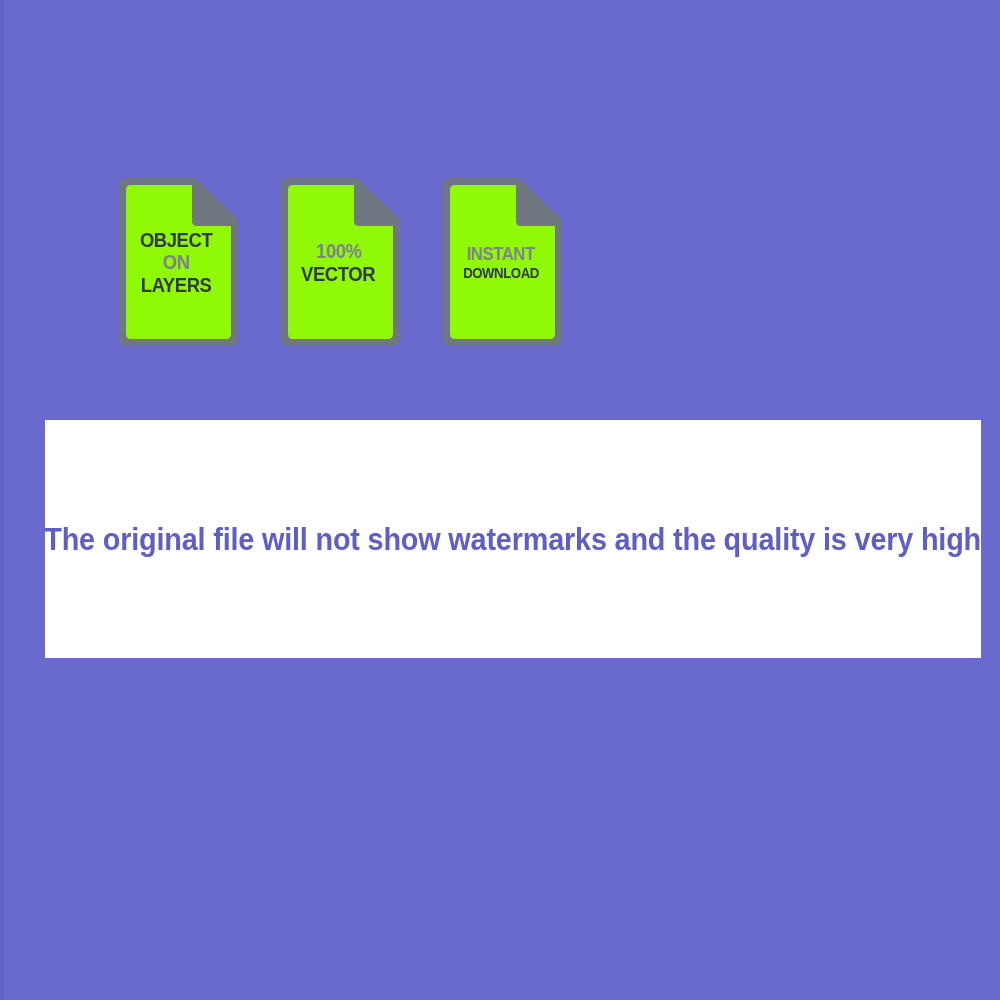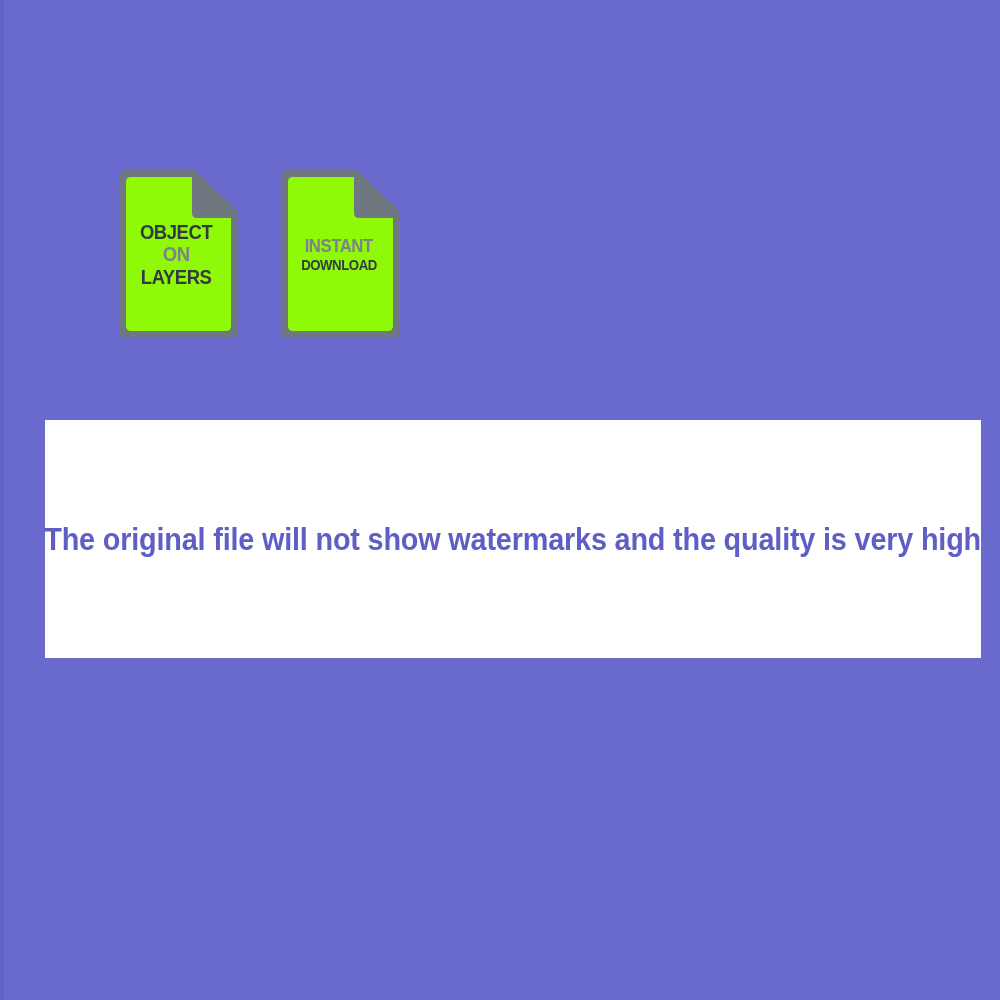--- a/index.html
+++ b/index.html
@@ -29,21 +29,21 @@
     top: 0;
     width: 4px;
     height: 1000px;
     background: #6362c6;
   }
 
   
   #badge-row {
     position: absolute;
     left: 113px;
-    top: 168px;
+    top: 176px;
     width: 790px;
     height: 172px;
     display: flex;
     gap: 35px;
   }
 
   .badge {
     position: relative;
     width: 127px;
     height: 172px;
@@ -137,20 +137,33 @@
       </div>
       <div class="badge">
         <div class="badge-shape">
           <svg viewBox="0 0 127 172">
             <path d="M6 10 Q6 2 14 2 L82 2 L125 44 L125 162 Q125 170 117 170 L14 170 Q6 170 6 162 Z" fill="#6f7780"></path>
             <path d="M13 14 Q13 9 18 9 L79 9 L79 45 Q79 50 84 50 L118 50 L118 158 Q118 163 113 163 L18 163 Q13 163 13 158 Z" fill="#8ff907"></path>
             <path d="M82 2 L125 44 L88 44 Q82 44 82 38 Z" fill="#6f7780"></path>
           </svg>
         </div>
         <div class="badge-text">
+          <div class="badge-line sz-21 tone-light" style="color: rgb(124, 131, 139);">100%</div>
+          <div class="badge-line sz-21 tone-dark" style="color: rgb(51, 59, 66);">VECTOR</div>
+        </div>
+      </div>
+      <div class="badge">
+        <div class="badge-shape">
+          <svg viewBox="0 0 127 172">
+            <path d="M6 10 Q6 2 14 2 L82 2 L125 44 L125 162 Q125 170 117 170 L14 170 Q6 170 6 162 Z" fill="#6f7780"></path>
+            <path d="M13 14 Q13 9 18 9 L79 9 L79 45 Q79 50 84 50 L118 50 L118 158 Q118 163 113 163 L18 163 Q13 163 13 158 Z" fill="#8ff907"></path>
+            <path d="M82 2 L125 44 L88 44 Q82 44 82 38 Z" fill="#6f7780"></path>
+          </svg>
+        </div>
+        <div class="badge-text">
           <div class="badge-line sz-19 tone-light" style="color: rgb(124, 131, 139);">INSTANT</div>
           <div class="badge-line sz-15 tone-dark" style="color: rgb(51, 59, 66);">DOWNLOAD</div>
         </div>
       </div>
     </div>
 
   <div id="notice-panel" style="background: rgb(255, 255, 255);">
     <div id="notice-text" style="color: rgb(94, 94, 198);">The original file will not show watermarks and the quality is very high</div>
   </div>
 

